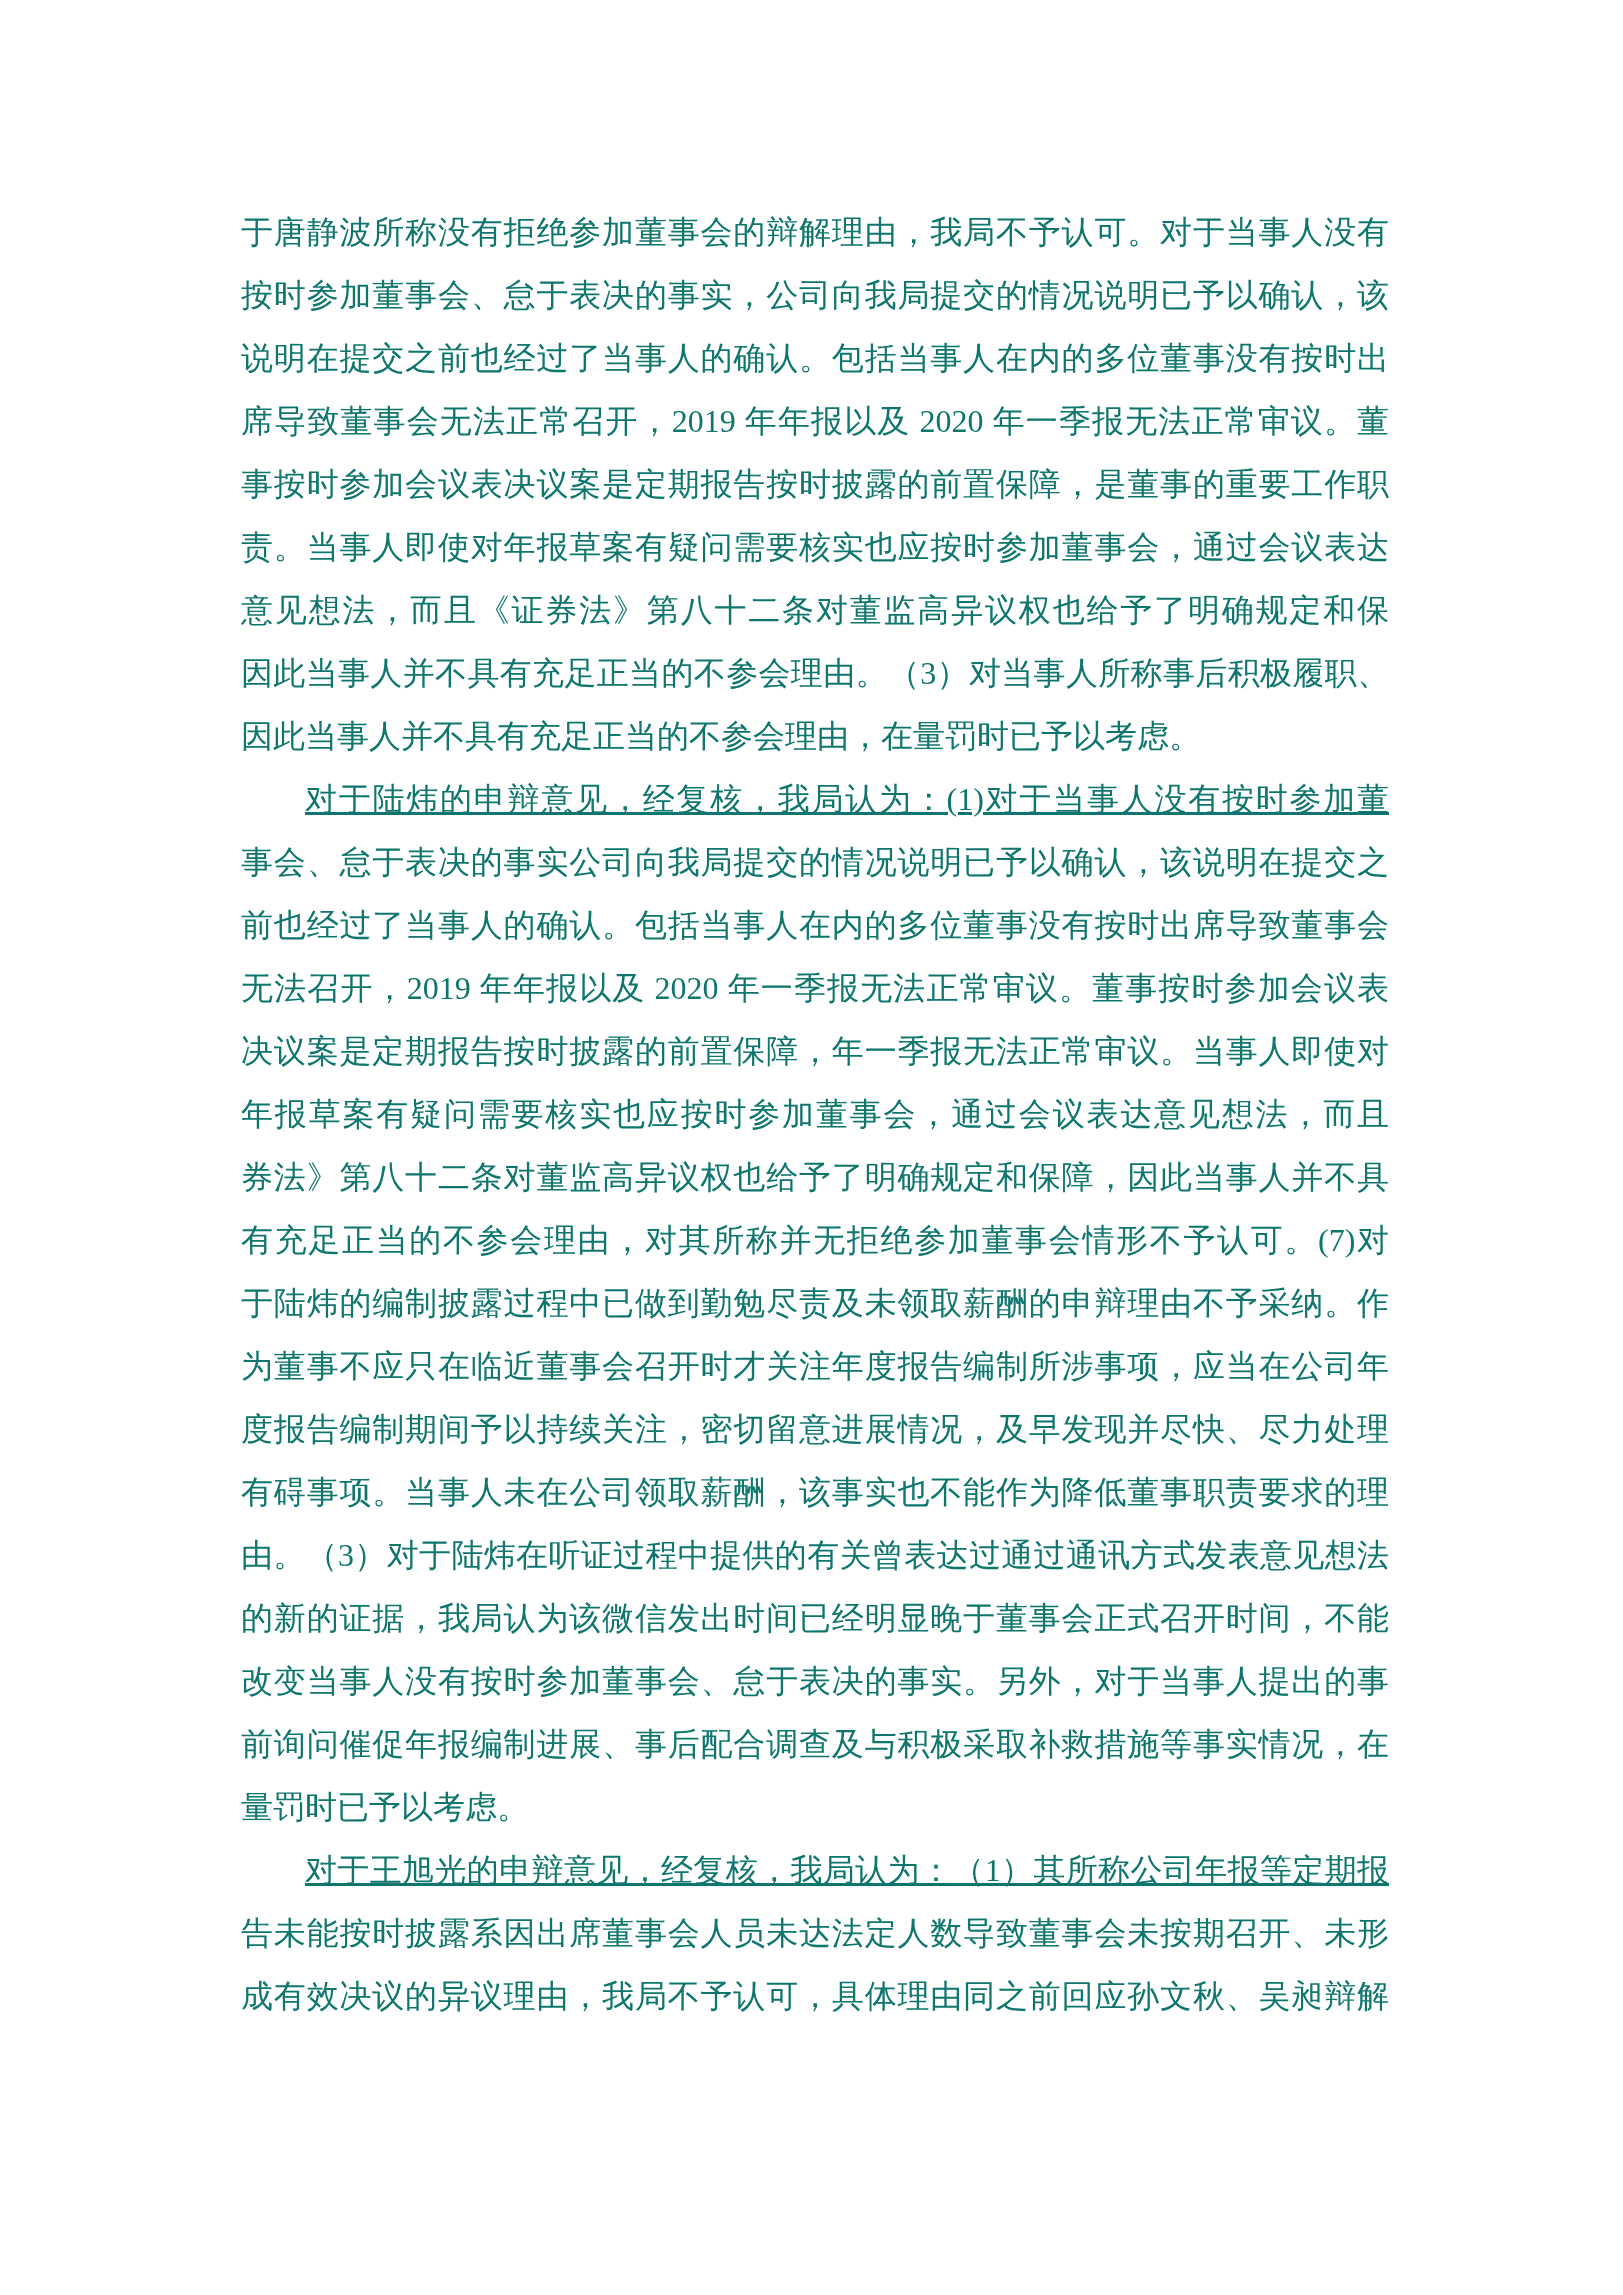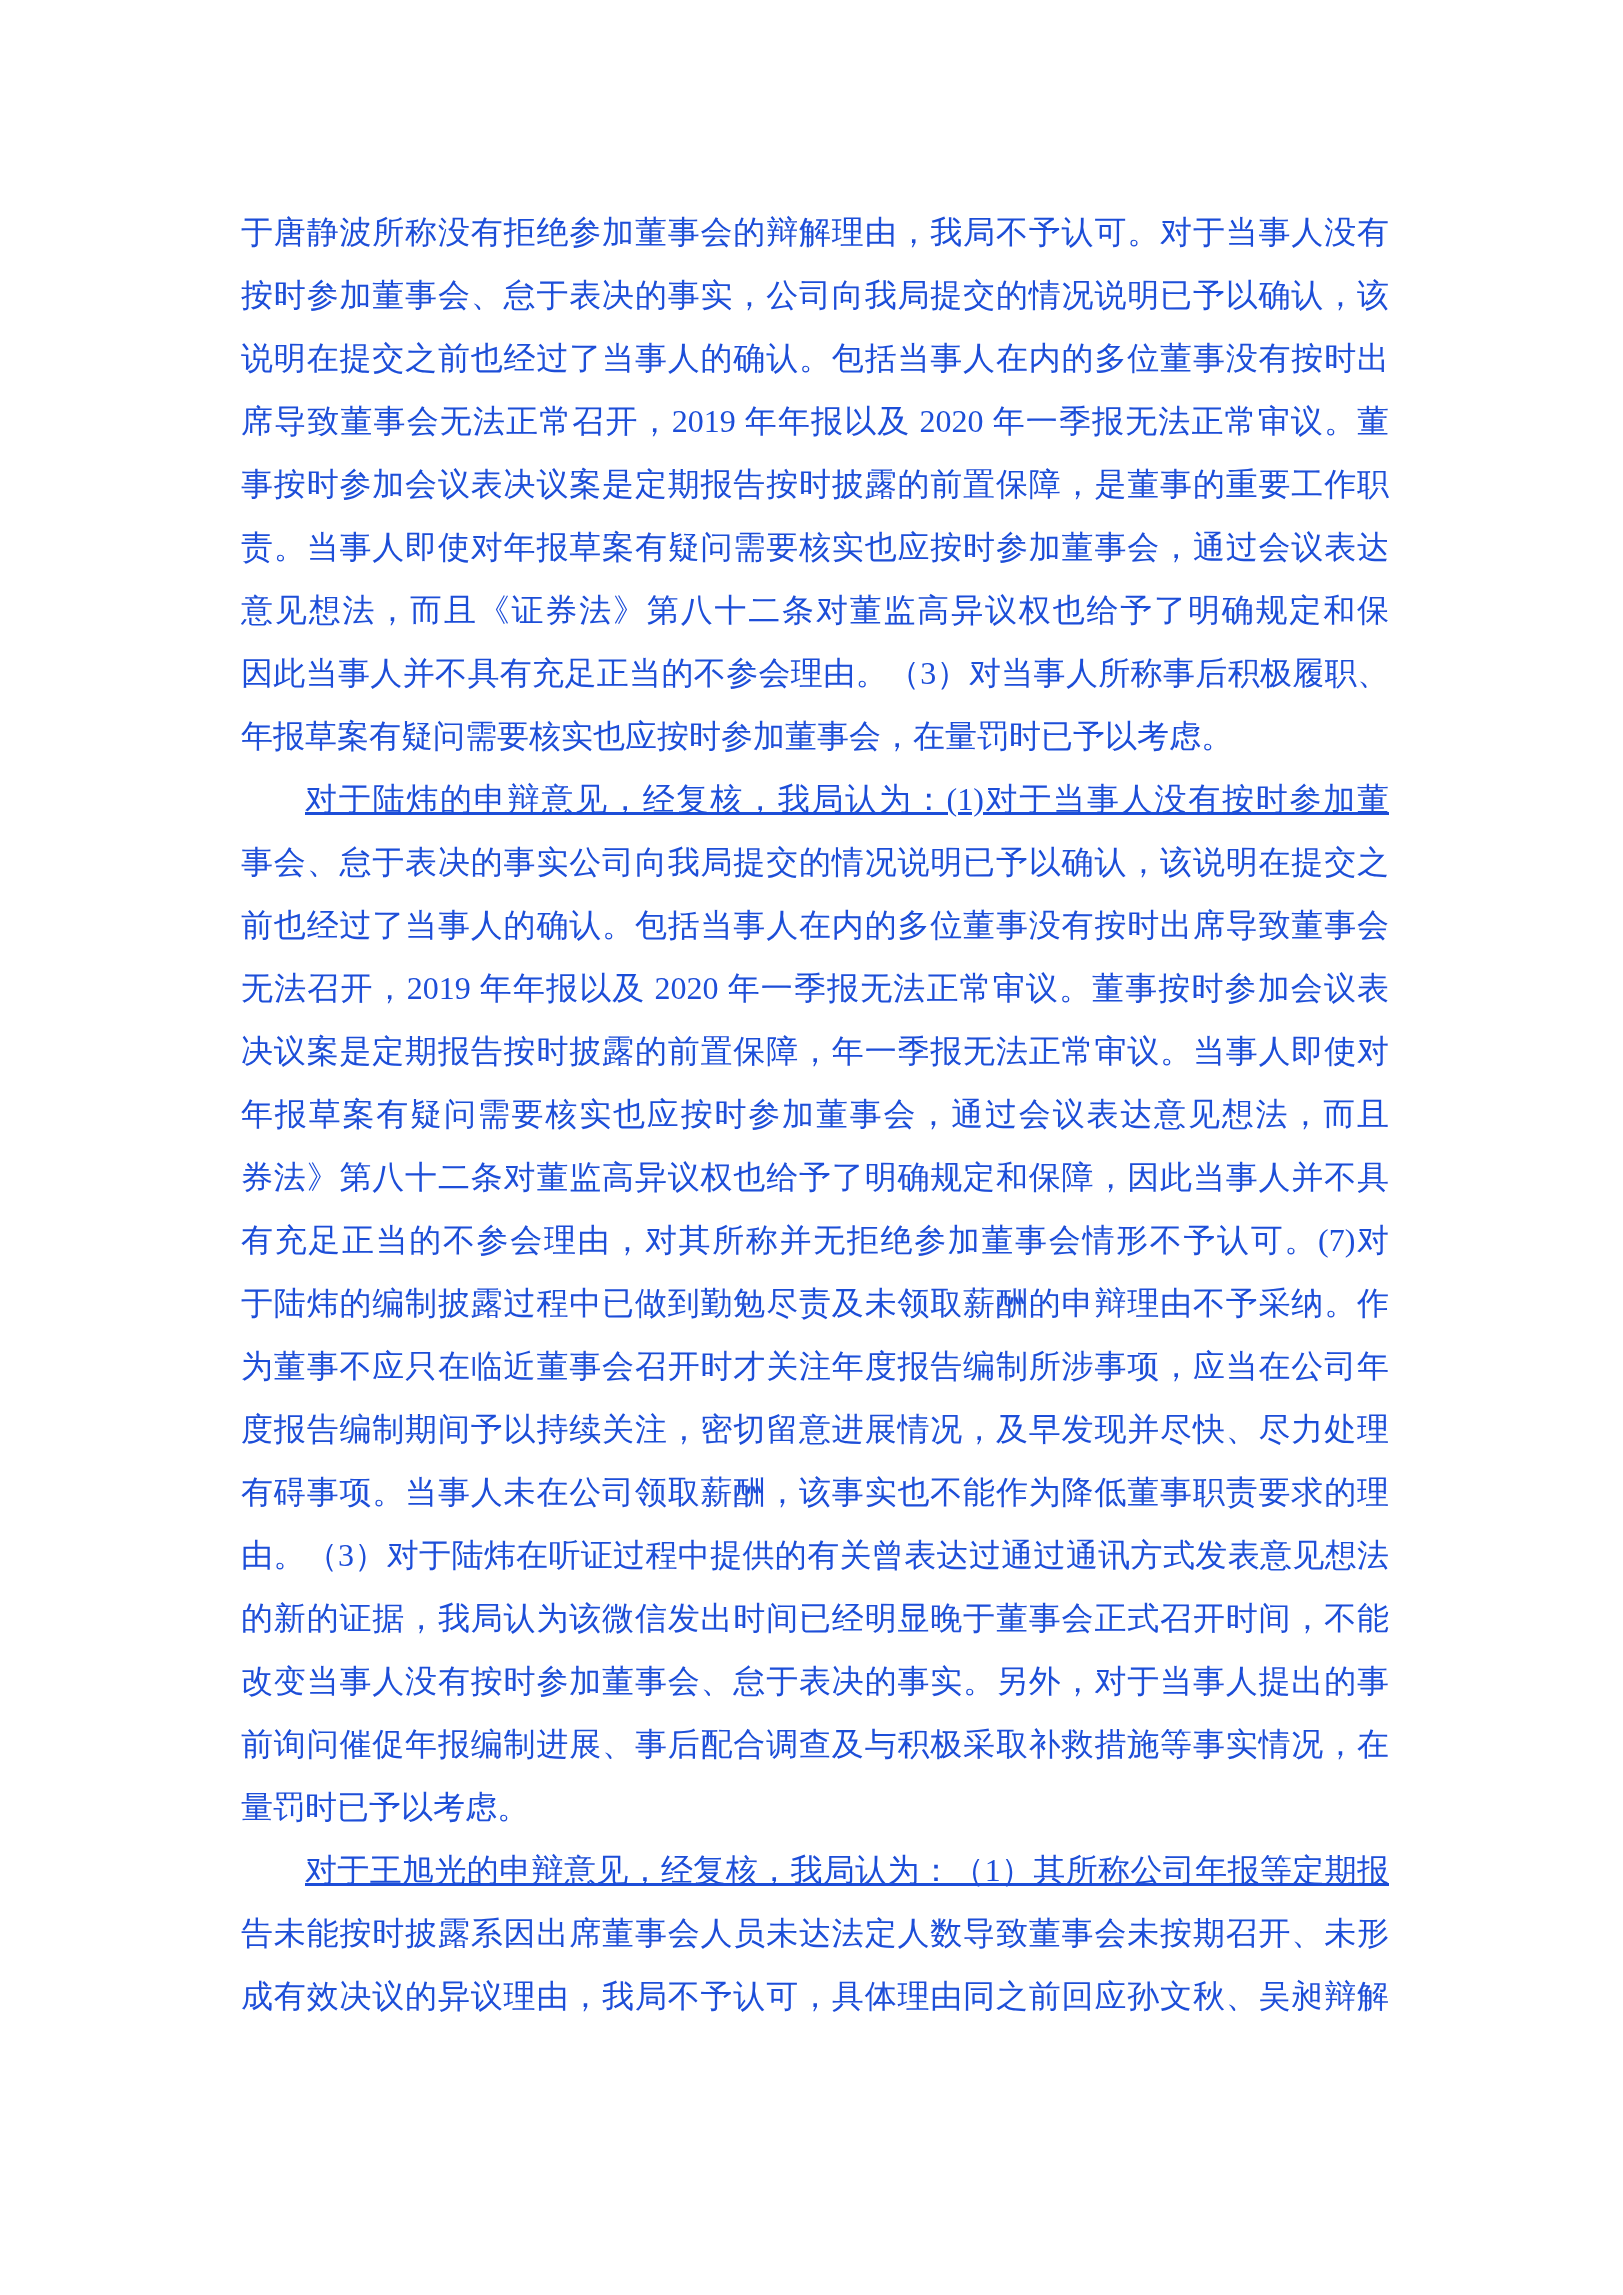--- a/index.html
+++ b/index.html
@@ -13,21 +13,21 @@
     height: 2295px;
     background: #ffffff;
     overflow: hidden;
     font-family: "Liberation Serif", "DejaVu Serif", serif;
   }
   .doc-body {
     position: absolute;
     left: 241px;
     top: 201px;
     width: 1148px;
-    color: #1d4ed8;
+    color: #0f766e;
     font-size: 32px;
     line-height: 63px;
   }
   .paragraph {
     margin: 0;
     padding: 0;
   }
   .text-line {
     text-align: justify;
     text-align-last: justify;
@@ -49,21 +49,21 @@
   <div class="doc-body">
       <div class="paragraph">
         <div class="text-line">于唐静波所称没有拒绝参加董事会的辩解理由，我局不予认可。对于当事人没有</div>
         <div class="text-line">按时参加董事会、怠于表决的事实，公司向我局提交的情况说明已予以确认，该</div>
         <div class="text-line">说明在提交之前也经过了当事人的确认。包括当事人在内的多位董事没有按时出</div>
         <div class="text-line">席导致董事会无法正常召开，2019 年年报以及 2020 年一季报无法正常审议。董</div>
         <div class="text-line">事按时参加会议表决议案是定期报告按时披露的前置保障，是董事的重要工作职</div>
         <div class="text-line">责。当事人即使对年报草案有疑问需要核实也应按时参加董事会，通过会议表达</div>
         <div class="text-line">意见想法，而且《证券法》第八十二条对董监高异议权也给予了明确规定和保障，</div>
         <div class="text-line">因此当事人并不具有充足正当的不参会理由。（3）对当事人所称事后积极履职、</div>
-        <div class="text-line no-justify-last">年报草案有疑问需要核实也应按时参加董事会，在量罚时已予以考虑。</div>
+        <div class="text-line no-justify-last">因此当事人并不具有充足正当的不参会理由，在量罚时已予以考虑。</div>
       </div>
       <div class="paragraph">
         <div class="text-line first-indent">对于陆炜的申辩意见，经复核，我局认为：(1)对于当事人没有按时参加董</div>
         <div class="text-line">事会、怠于表决的事实公司向我局提交的情况说明已予以确认，该说明在提交之</div>
         <div class="text-line">前也经过了当事人的确认。包括当事人在内的多位董事没有按时出席导致董事会</div>
         <div class="text-line">无法召开，2019 年年报以及 2020 年一季报无法正常审议。董事按时参加会议表</div>
         <div class="text-line">决议案是定期报告按时披露的前置保障，年一季报无法正常审议。当事人即使对</div>
         <div class="text-line">年报草案有疑问需要核实也应按时参加董事会，通过会议表达意见想法，而且《证</div>
         <div class="text-line">券法》第八十二条对董监高异议权也给予了明确规定和保障，因此当事人并不具</div>
         <div class="text-line">有充足正当的不参会理由，对其所称并无拒绝参加董事会情形不予认可。(7)对</div>

